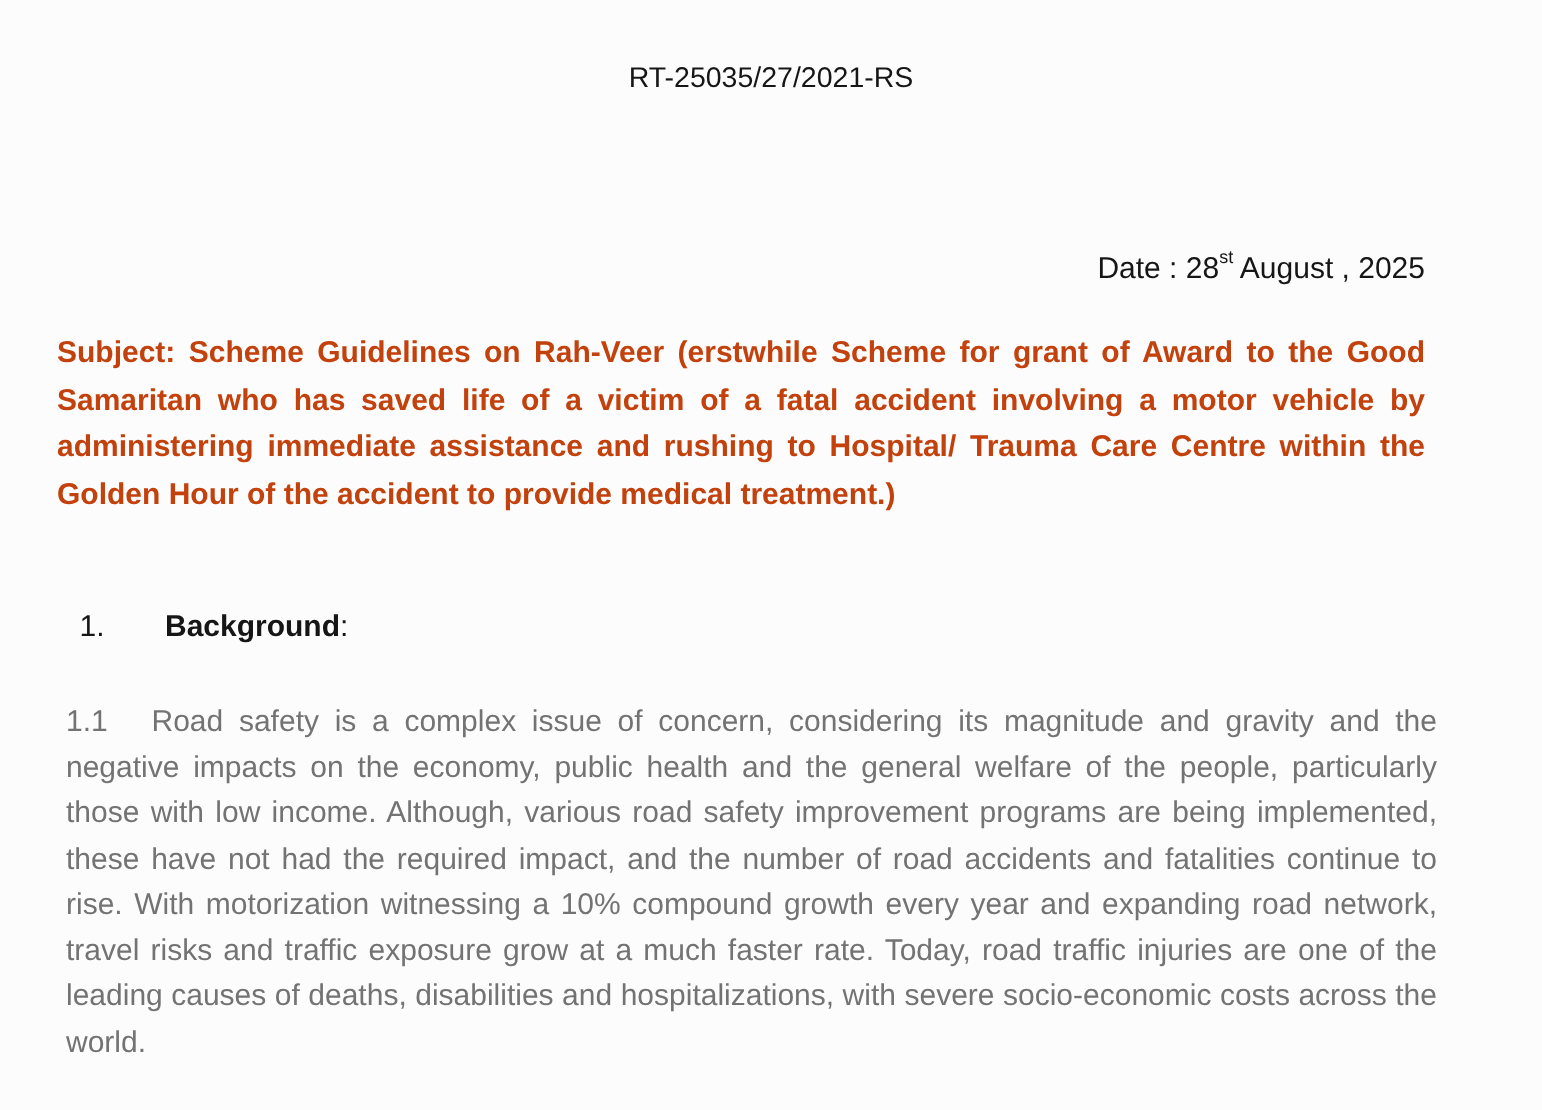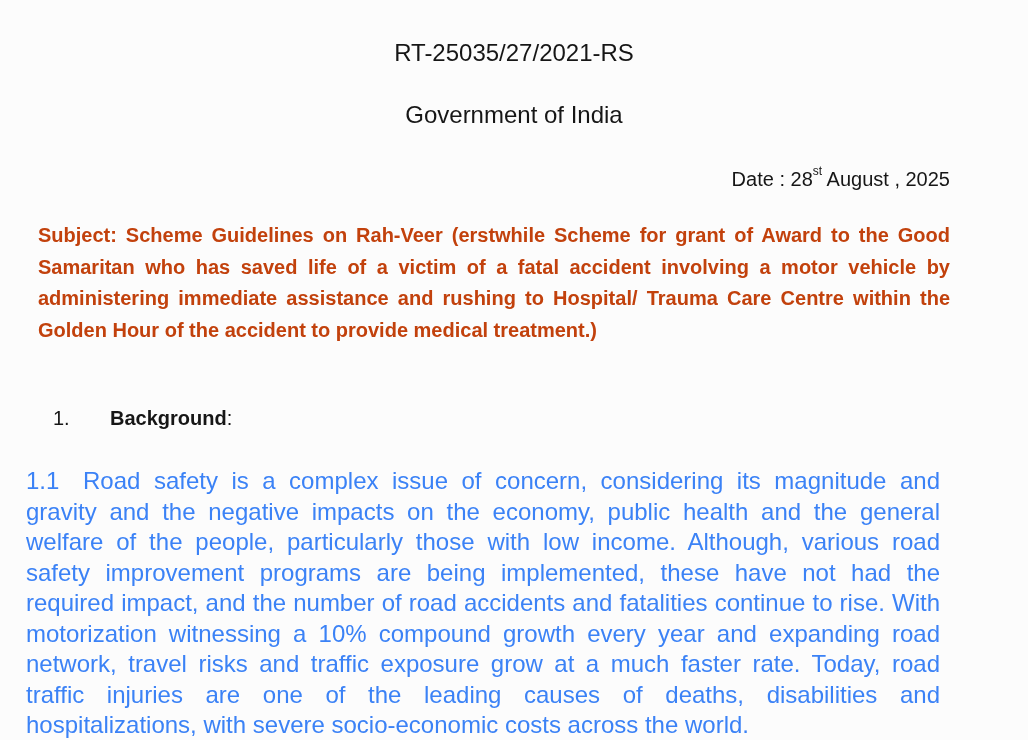--- a/index.html
+++ b/index.html
@@ -19,21 +19,21 @@
       position: absolute;
       left: 0; top: 0;
       width: 1028px; height: 740px;
       background: #fcfcfc;
     }
     .header-line {
       position: absolute;
       left: 0;
       width: 1028px;
       text-align: center;
-      font-size: 24px;
+      font-size: 19px;
       line-height: 24px;
       color: #161616;
     }
     #ref { top: 41px; left: 0; }
     #ministry { top: 72px; left: 0; }
     #gov { top: 103px; left: 0; }
     #cell { top: 134px; left: 0; }
 
     .date-line {
       position: absolute;
@@ -77,40 +77,39 @@
     .section-head .title {
       font-weight: bold;
     }
     .section-head .colon {
       font-weight: normal;
     }
 
     .para {
       position: absolute;
       top: 466px;
-      left: 26px;
+      left: 44px;
       width: 914px;
-      font-size: 24px;
+      font-size: 20px;
       line-height: 30.5px;
       text-align: justify;
       text-align-last: left;
-      color: #3b82f6;
+      color: #737373;
     }
     .para .pnum {
       display: inline-block;
       width: 57px;
     }
   </style>
 </head>
 <body>
 
 <div class="page">
 
   <div class="header-line" id="ref">RT-25035/27/2021-RS</div>
-  <div class="header-line" id="gov">Government of India</div>
 
   <div class="date-line"><span>Date : 28</span><sup>st</sup><span> August , 2025</span></div>
 
   <div class="subject">Subject: Scheme Guidelines on Rah-Veer (erstwhile Scheme for grant of  Award to the Good Samaritan who has saved life of a victim of a fatal accident involving a motor vehicle by administering immediate assistance and rushing to Hospital/ Trauma Care Centre within the Golden Hour of the accident to provide medical treatment.)</div>
 
   <div class="section-head">
     <span class="num">1.</span><span class="title">Background</span><span class="colon">:</span>
   </div>
 
   <div class="para">

